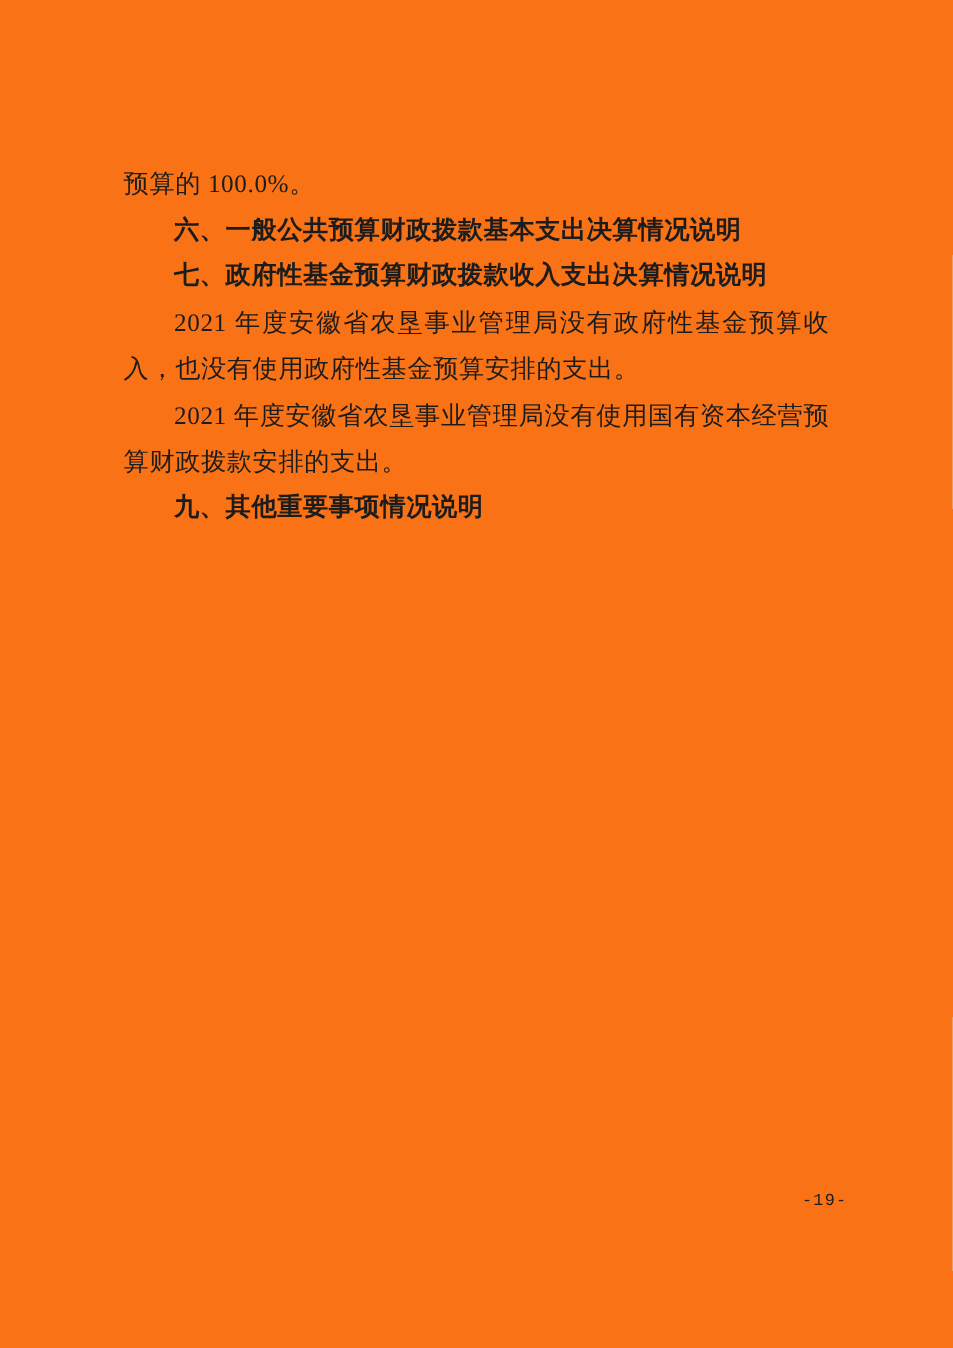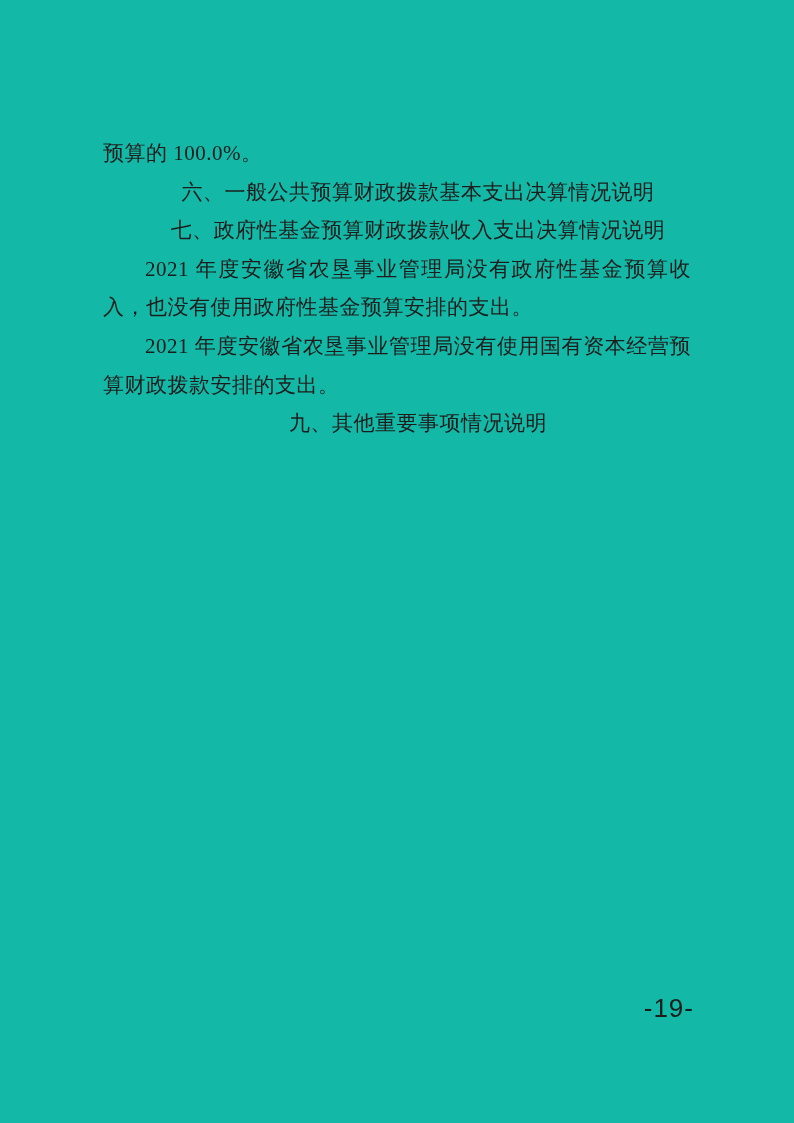--- a/index.html
+++ b/index.html
@@ -5,21 +5,21 @@
   html, body {
     margin: 0;
     padding: 0;
     background: #e8e8e8;
   }
   .page {
     position: relative;
     width: 794px;
     height: 1123px;
     margin: 0 auto;
-    background: #14b8a6;
+    background: #f97316;
     overflow: hidden;
     font-family: "Liberation Serif", "DejaVu Serif", serif;
     color: #1c1c1c;
   }
   .content {
     position: absolute;
     left: 103px;
     top: 134px;
     width: 588px;
     font-size: 21px;
@@ -35,32 +35,32 @@
     text-indent: 2em;
   }
   .para-noindent {
     text-indent: 0;
   }
   .item-lead {
     font-weight: bold;
   }
   .heading {
     font-family: "Liberation Sans", "DejaVu Sans", sans-serif;
-    font-weight: normal;
+    font-weight: bold;
     text-indent: 2em;
-    text-align: center;
+    text-align: left;
     letter-spacing: 0.5px;
   }
   .page-number {
     position: absolute;
     top: 993px;
-    right: 100px;
-    font-size: 26px;
+    right: 88px;
+    font-size: 14px;
     letter-spacing: 1px;
-    font-family: Liberation Sans, sans-serif;
+    font-family: Liberation Mono, monospace;
     color: #1c1c1c;
   }
 </style>
 </head>
 <body>
 
 <div class="page">
   <div class="content">
 
     <p class="para-noindent">预算的 100.0%。</p>

